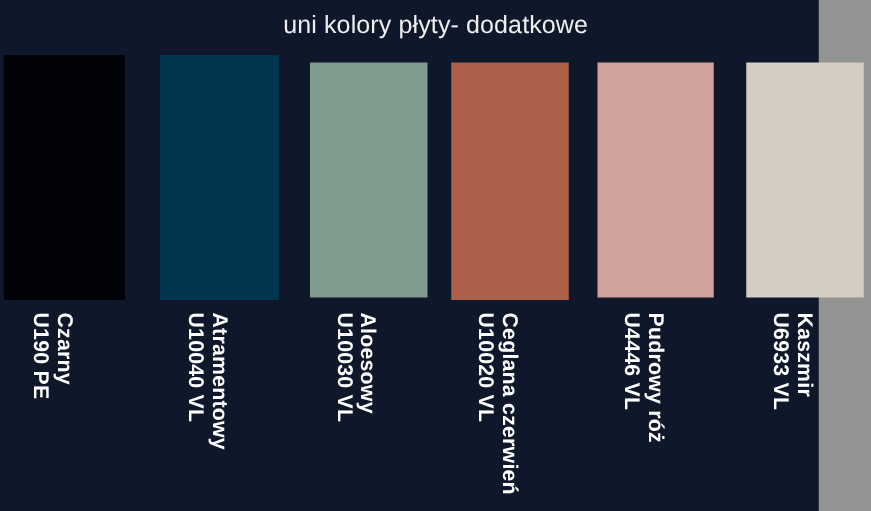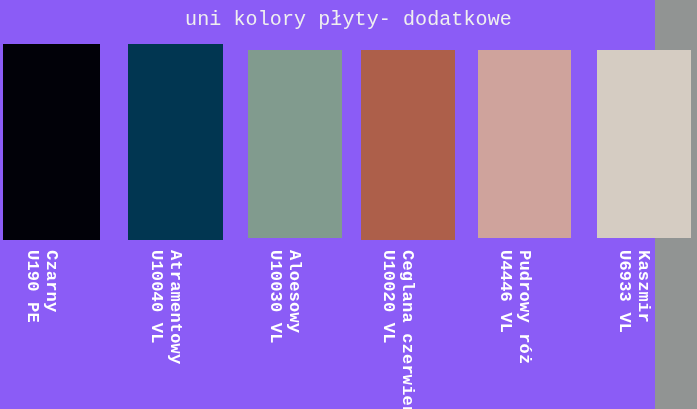--- a/index.html
+++ b/index.html
@@ -11,22 +11,21 @@
     width: 697px;
     height: 409px;
     background: #919493;
     font-family: "Liberation Sans", sans-serif;
     overflow: hidden;
   }
   #board {
     position: relative;
     width: 655px;
     height: 409px;
-    background: #8b5cf6;
-    font-family: Liberation Mono, monospace;
+    background: #0f172a;
   }
   #chart-title {
     position: absolute;
     left: 0;
     top: 8px;
     width: 697px;
     text-align: center;
     color: #efefef;
     font-size: 20px;
     font-weight: 400;

